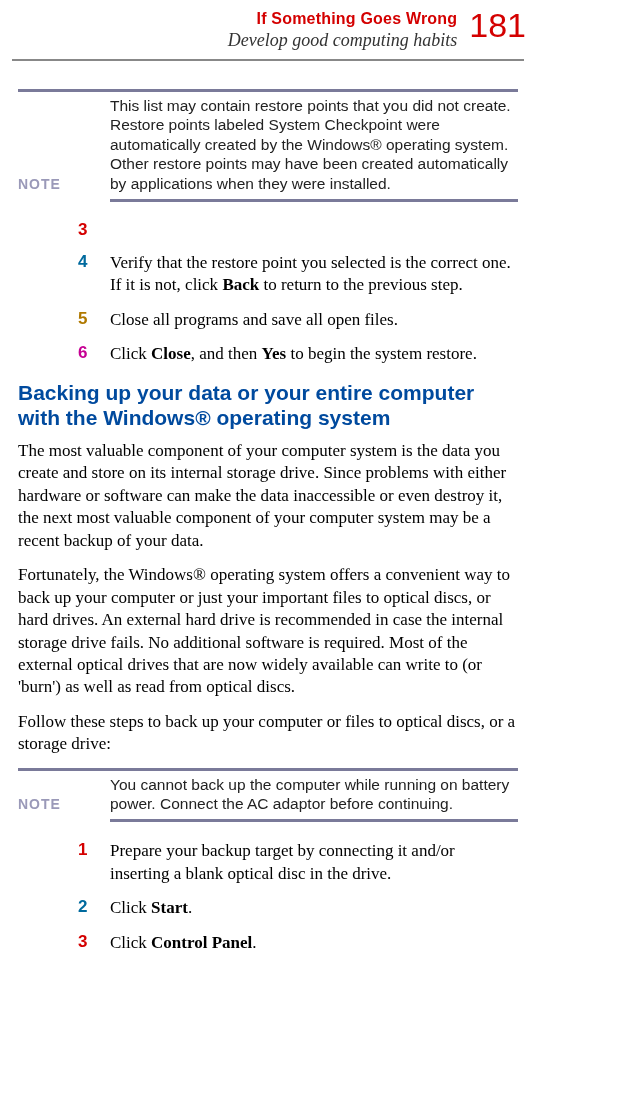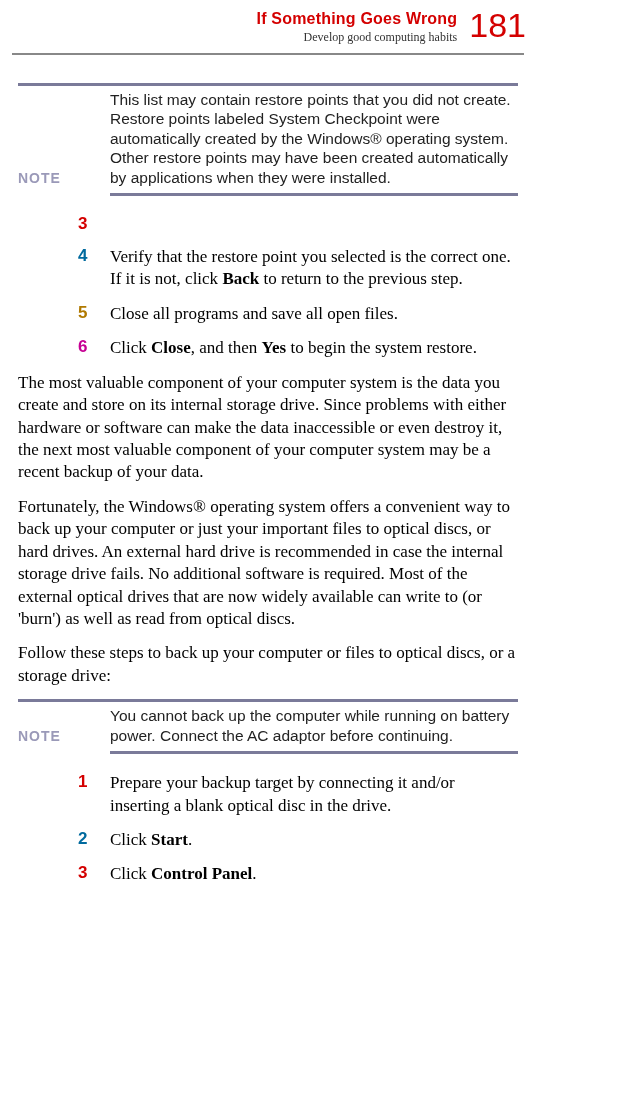--- a/index.html
+++ b/index.html
@@ -1,21 +1,21 @@
 <!DOCTYPE html>
 <html><head>
 <meta charset="utf-8">
 <style>
   * { box-sizing: border-box; margin: 0; padding: 0; }
   html, body { width: 638px; background: #fff; font-family: "Times New Roman", Times, serif; color: #000; }
   .page { width: 536px; padding: 8px 0 30px 0; }
   .header-row { display: flex; align-items: flex-start; justify-content: flex-end; padding: 0 10px 8px 0; }
   .header-texts { text-align: right; margin-right: 12px; padding-top: 2px; }
   .header-title { font-family: Arial, Helvetica, sans-serif; font-weight: bold; font-size: 16px; color: #d40000; letter-spacing: 0.2px; }
-  .header-sub { font-family: "Times New Roman", serif; font-size: 12px; color: #333; margin-top: 2px; }
+  .header-sub { font-family: "Times New Roman", serif; font-style: italic; font-size: 18px; color: #333; margin-top: 2px; }
   .page-num { font-family: Arial, Helvetica, sans-serif; font-size: 34px; color: #d40000; font-weight: 400; line-height: 1; }
   .header-rule { height: 2px; background: #888; margin: 0 12px 28px 12px; }
   .content { padding: 0 18px 0 18px; }
   .note-block { margin: 0 0 8px 0; }
   .note-rule { height: 3px; background: #7a7a99; margin: 0 0 4px 0; }
   .note-row { display: flex; align-items: flex-end; }
   .note-label-cell { width: 92px; flex: 0 0 92px; padding-top: 2px; }
   .note-label { font-family: Arial, Helvetica, sans-serif; font-weight: bold; font-size: 14px; color: #9a99b8; letter-spacing: 1px; }
   .note-text-cell { flex: 1; font-family: Arial, Helvetica, sans-serif; font-size: 15.5px; color: #222; line-height: 1.25; font-stretch: condensed; }
   .note-bottom-rule { height: 3px; background: #7a7a99; margin: 6px 0 18px 92px; }
@@ -100,20 +100,21 @@
         </div>
         <div class="step-body">
           <p>
             <span>Click </span><span class="bold">Close</span><span>, and then </span><span class="bold">Yes</span><span> to begin the system restore.</span>
           </p>
         </div>
       </div>
 
     </div>
 
+    <h2 class="section-heading">Backing up your data or your entire computer with the Windows® operating system</h2>
 
     <div class="main-text">
       <p class="body-para">The most valuable component of your computer system is the data you create and store on its internal storage drive. Since problems with either hardware or software can make the data inaccessible or even destroy it, the next most valuable component of your computer system may be a recent backup of your data.</p>
       <p class="body-para">Fortunately, the Windows® operating system offers a convenient way to back up your computer or just your important files to optical discs, or hard drives. An external hard drive is recommended in case the internal storage drive fails. No additional software is required. Most of the external optical drives that are now widely available can write to (or 'burn') as well as read from optical discs.</p>
       <p class="body-para">Follow these steps to back up your computer or files to optical discs, or a storage drive:</p>
     </div>
 
     <div class="note-block">
       <div class="note-rule"></div>
       <div class="note-row">

